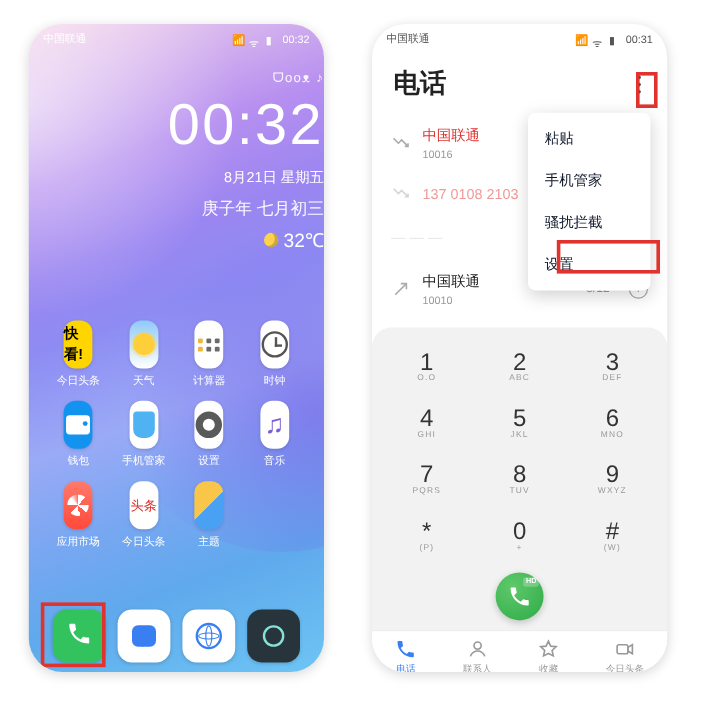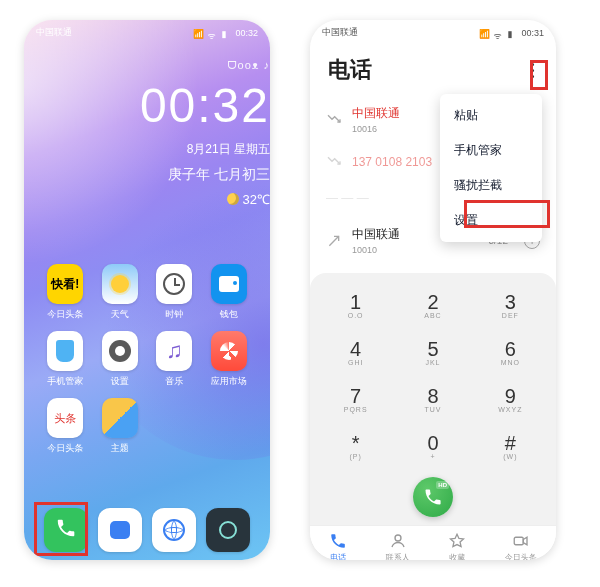--- a/index.html
+++ b/index.html
@@ -72,40 +72,40 @@
 }
 .clockblock .cloud { font-size: 11px; opacity: 0.9; letter-spacing: 1px; }
 .clockblock .time {
   font-size: 48px;
   font-weight: 300;
   letter-spacing: 2px;
   margin-top: 6px;
 }
 .clockblock .date { font-size: 12px; margin-top: 8px; }
 .clockblock .lunar { font-size: 14px; margin-top: 8px; opacity: 0.95; }
-.clockblock .temp { font-size: 13px; margin-top: 6px; display: inline-flex; align-items: center; gap: 4px; }
+.clockblock .temp { font-size: 16px; margin-top: 6px; display: inline-flex; align-items: center; gap: 4px; }
 .moon { width: 12px; height: 12px; border-radius: 50%; background: #ffd14d; box-shadow: inset -3px -1px 0 rgba(0,0,0,0.2); display:inline-block; }
 
 .appgrid {
   position: relative;
   z-index: 2;
   display: grid;
   grid-template-columns: repeat(4, 1fr);
   gap: 10px 0;
   padding: 0 14px;
   margin-top: 56px;
 }
 .app {
   display: flex;
   flex-direction: column;
   align-items: center;
   gap: 4px;
 }
 .app-icon {
-  width: 36px;
+  width: 24px;
   height: 40px;
   border-radius: 10px;
   display: flex;
   align-items: center;
   justify-content: center;
   font-size: 18px;
   box-shadow: 0 1px 3px rgba(0,0,0,0.15);
 }
 .app-label { font-size: 9px; color: #fff; white-space: nowrap; }
 
@@ -334,20 +334,33 @@
         <div class="app-label">今日头条</div>
       </div>
       <div class="app">
         <div class="app-icon bg-skywhite">
             <span class="sun"></span>
           </div>
         <div class="app-label">天气</div>
       </div>
       <div class="app">
         <div class="app-icon bg-white">
+          <span class="calcdots">
+              <i></i>
+              <i></i>
+              <i></i>
+              <i></i>
+              <i></i>
+              <i></i>
+            </span>
+        </div>
+        <div class="app-label">计算器</div>
+      </div>
+      <div class="app">
+        <div class="app-icon bg-white">
             <span class="clockface"></span>
           </div>
         <div class="app-label">时钟</div>
       </div>
 
       <div class="app">
         <div class="app-icon bg-blue">
             <span class="wallet"></span>
           </div>
         <div class="app-label">钱包</div>

